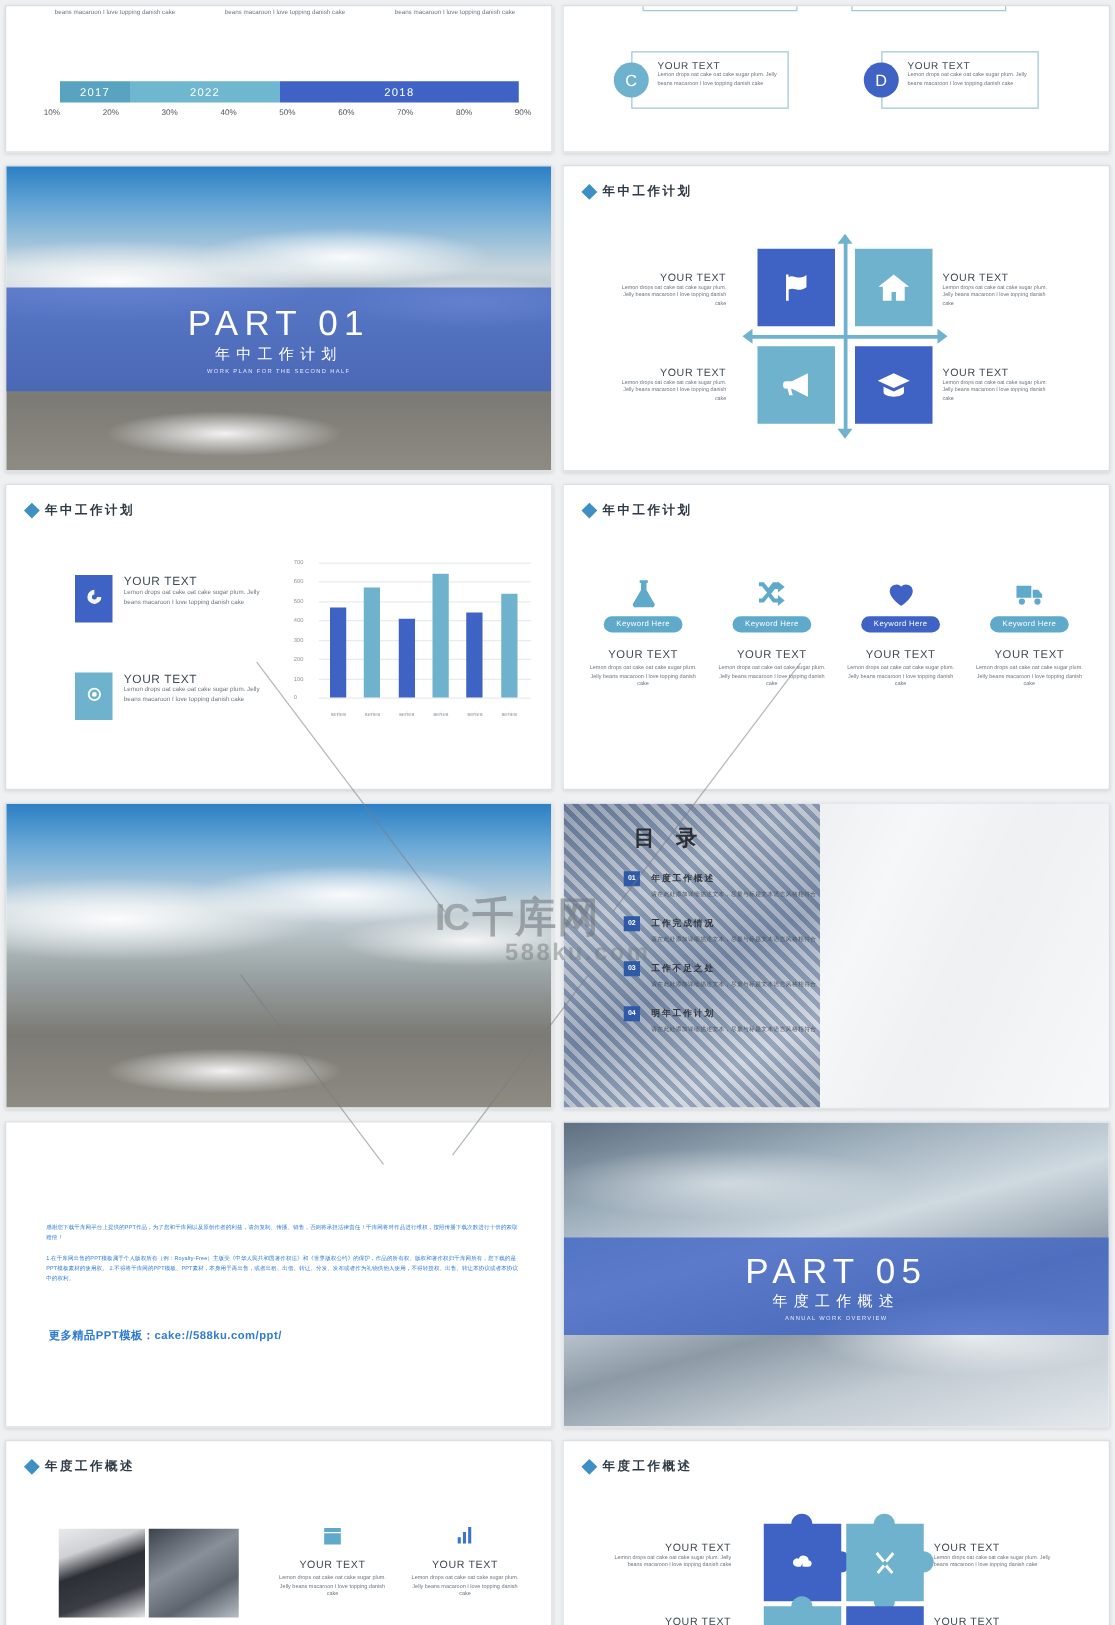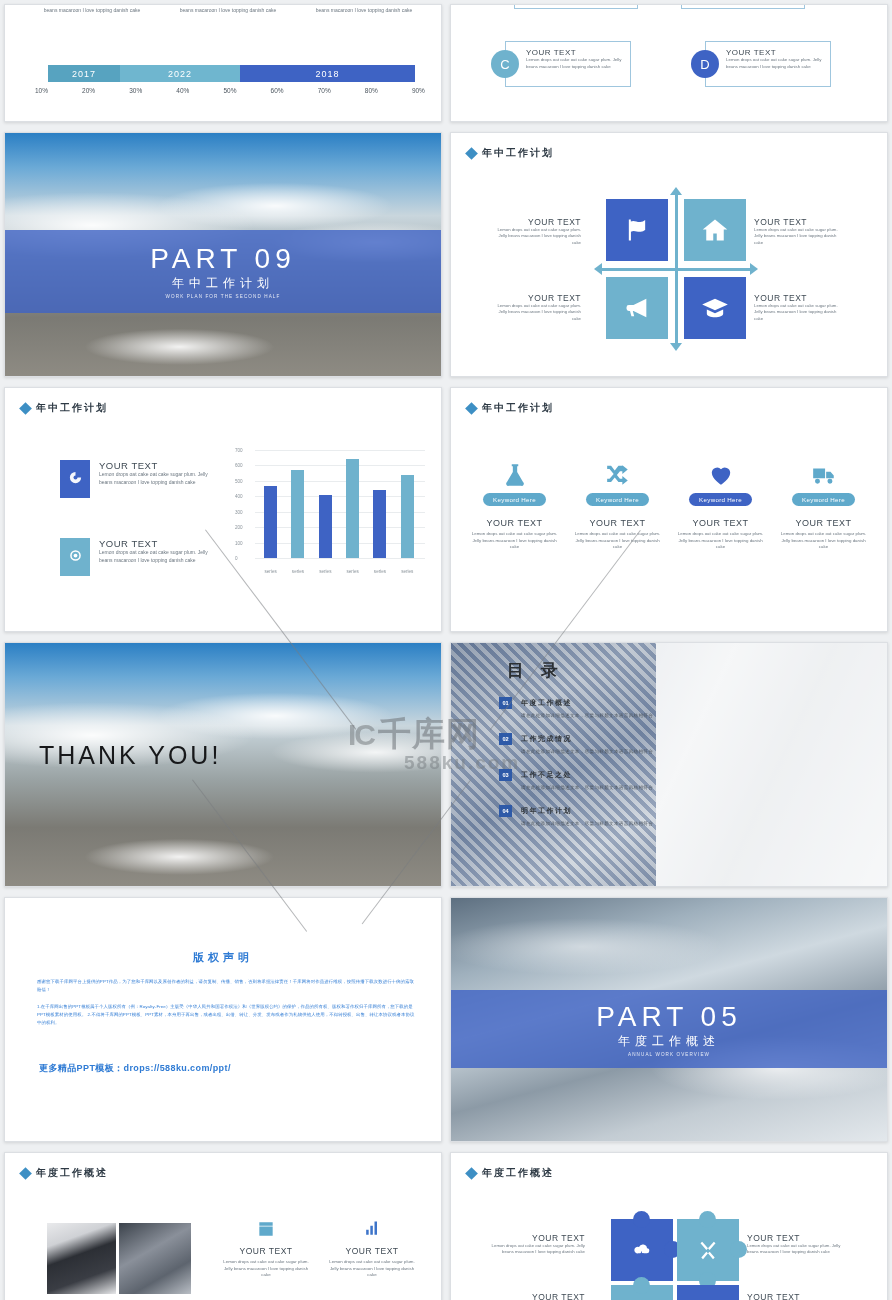--- a/index.html
+++ b/index.html
@@ -35,21 +35,21 @@
   .sl-title-text { font-size: 10px; color: #2e3a45; letter-spacing: 2px; font-weight: 600; }
 
   .yt-h { font-size: 9.5px; color: #3f4a54; letter-spacing: .5px; font-weight: 400; }
   .yt-b { font-size: 5px; color: #6c7780; line-height: 1.5; }
 
   
   .s1-cols { position: absolute; top: -6px; left: 30px; width: 386px; display: flex; gap: 22px; }
   .s1-col { flex: 1; text-align: center; }
   .s1-bar { position: absolute; left: 43px; top: 60px; width: 367px; height: 17px; display: flex; }
   .s1-seg { display: flex; align-items: center; justify-content: center; color: #fff; font-size: 9px; letter-spacing: 1px; }
-  .s1-seg.a { background: #57a3c0; width: 72px; }
+  .s1-seg.a { background: #57a3c0; width: 56px; }
   .s1-seg.b { background: #6fb6cf; width: 120px; }
   .s1-seg.c { background: #3e63c4; flex: 1; }
   .s1-pct { position: absolute; left: 30px; top: 82px; width: 390px; display: flex; justify-content: space-between; }
   .s1-pct span { font-size: 6.5px; color: #4b555e; }
 
   
   .s2-top { position: absolute; top: -12px; left: 63px; display: flex; gap: 43px; }
   .s2-topbox { width: 124px; height: 16px; border: 1px solid #9fc6de; }
   .s2-row { position: absolute; top: 36px; left: 40px; display: flex; gap: 60px; }
   .s2-item { position: relative; display: flex; align-items: center; }
@@ -260,21 +260,21 @@
           </div>
         </div>
       </div>
     </div>
   </div>
 
   <div class="cell">
     <div class="slide h245">
       <div class="photo sky"></div>
       <div class="band" style="top:40%;height:34%;">
-        <div class="part">PART 09</div>
+        <div class="part">PART 01</div>
         <div class="cn">年中工作计划</div>
         <div class="en">WORK PLAN FOR THE SECOND HALF</div>
       </div>
     </div>
   </div>
 
   <div class="cell">
     <div class="slide h245">
       <div class="sl-title">
         <span class="diamond"></span>
@@ -438,21 +438,20 @@
           <div class="yt-h">YOUR TEXT</div>
           <div class="yt-b">Lemon drops oat cake oat cake sugar plum. Jelly beans macaroon I love topping danish cake</div>
         </div>
       </div>
     </div>
   </div>
 
   <div class="cell">
     <div class="slide h245">
       <div class="photo sky"></div>
-      <div class="thanks">THANK YOU!</div>
     </div>
   </div>
 
   <div class="cell">
     <div class="slide h245">
       <div class="toc-bg"></div>
       <div class="toc-photo"></div>
       <div class="toc-panel"></div>
       <div class="toc-h">目 录</div>
       <div class="toc-list">
@@ -483,24 +482,23 @@
               <span class="toc-t">明年工作计划</span>
             </div>
           <div class="toc-d">请在此处添加详细描述文本，尽量与标题文本语言风格相符合</div>
         </div>
       </div>
     </div>
   </div>
 
   <div class="cell">
     <div class="slide h245">
-      <div class="cp-h">版权声明</div>
       <div class="cp-p cp-p1">感谢您下载千库网平台上提供的PPT作品，为了您和千库网以及原创作者的利益，请勿复制、传播、销售，否则将承担法律责任！千库网将对作品进行维权，按照传播下载次数进行十倍的索取赔偿！</div>
       <div class="cp-p cp-p2">1.在千库网出售的PPT模板属于个人版权所有（例：Royalty-Free）主版受《中华人民共和国著作权法》和《世界版权公约》的保护，作品的所有权、版权和著作权归千库网所有，您下载的是PPT模板素材的使用权。 2.不得将千库网的PPT模板、PPT素材，本身用于再出售，或者出租、出借、转让、分发、发布或者作为礼物供他人使用，不得转授权、出售、转让本协议或者本协议中的权利。</div>
-      <div class="cp-link">更多精品PPT模板：drops://588ku.com/ppt/</div>
+      <div class="cp-link">更多精品PPT模板：cake://588ku.com/ppt/</div>
     </div>
   </div>
 
   <div class="cell">
     <div class="slide h245">
       <div class="photo snow"></div>
       <div class="band" style="top:38%;height:32%;">
         <div class="part">PART 05</div>
         <div class="cn">年度工作概述</div>
         <div class="en">ANNUAL WORK OVERVIEW</div>

